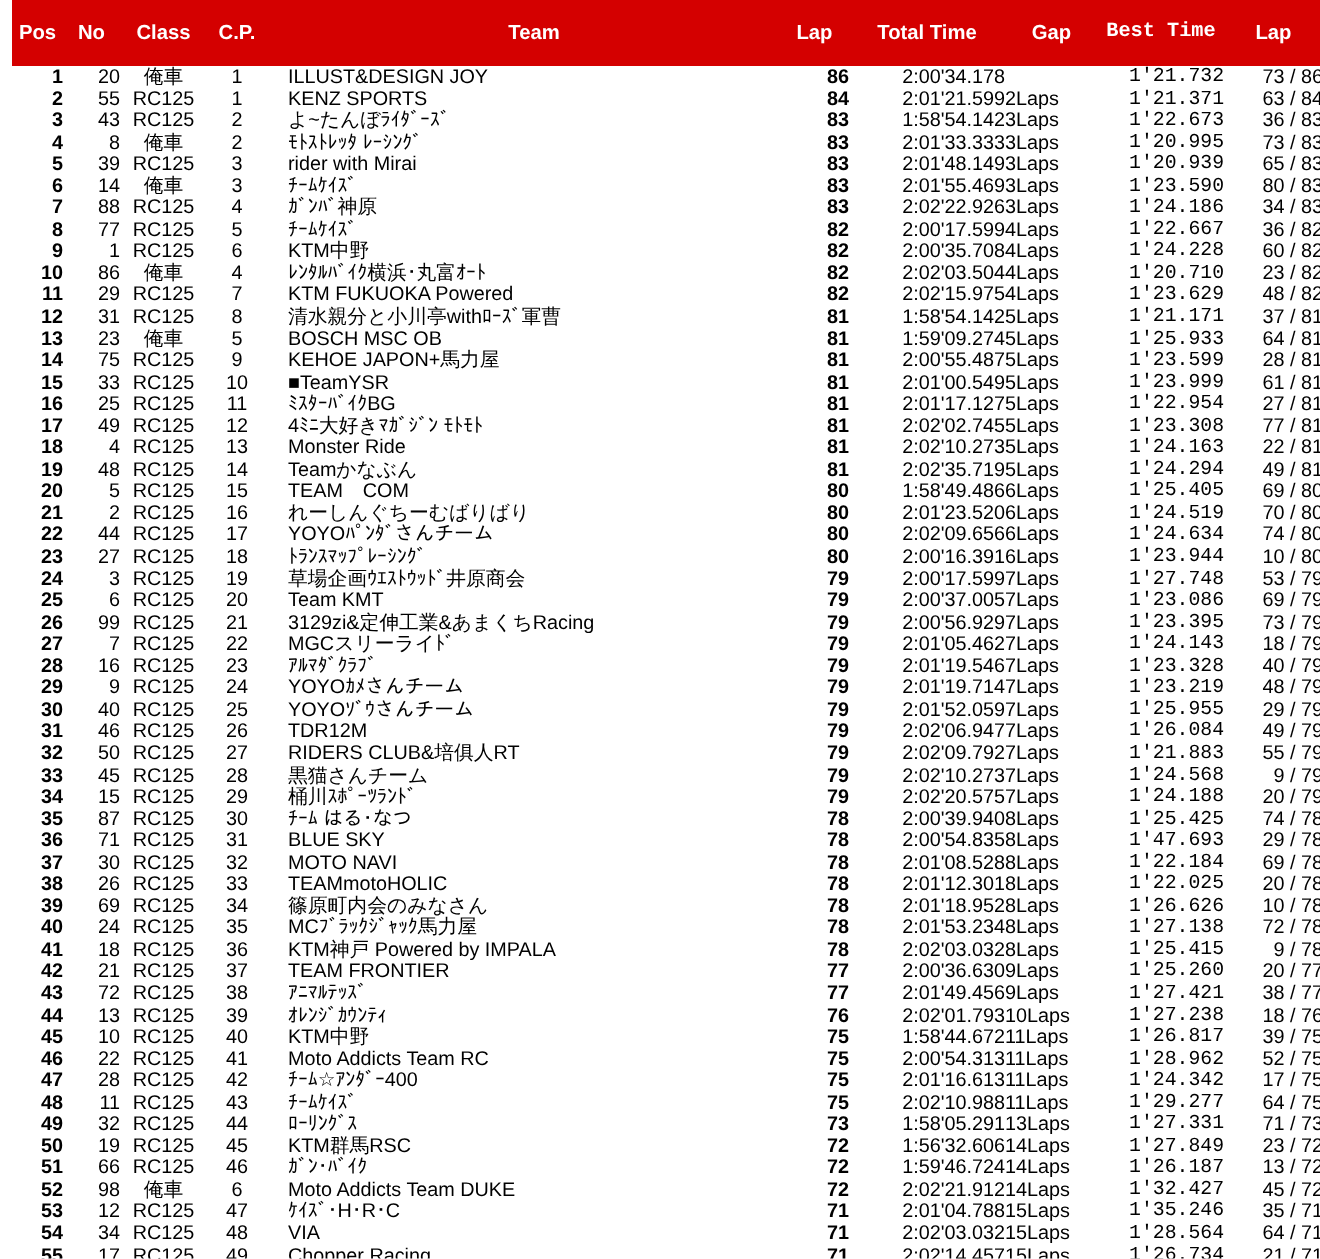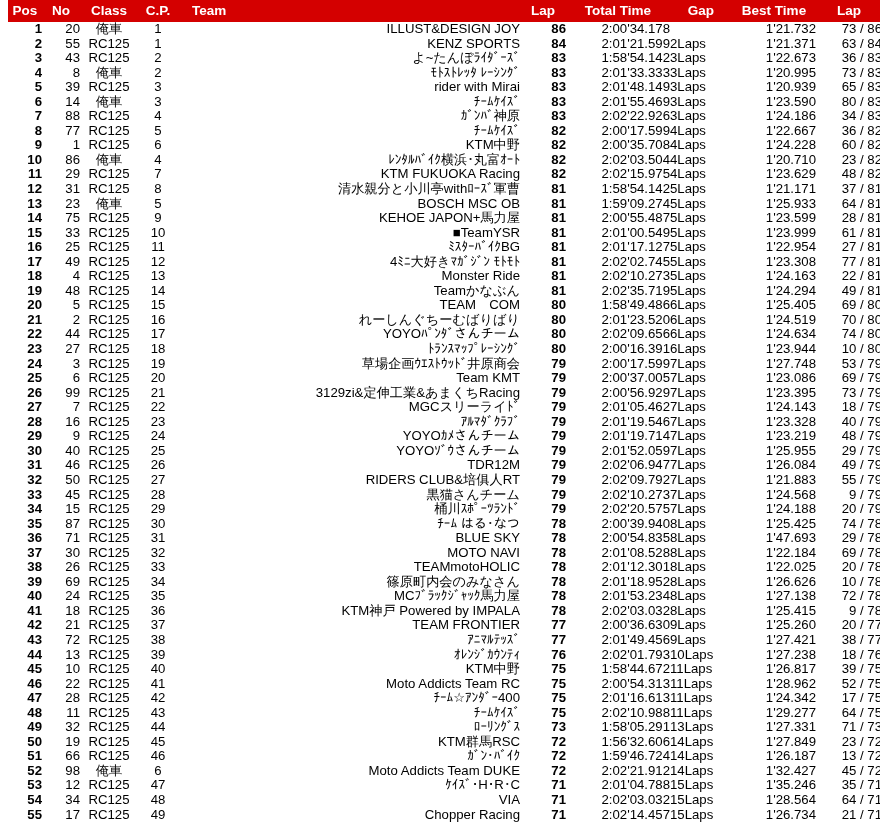--- a/index.html
+++ b/index.html
@@ -20,21 +20,21 @@
     table-layout: fixed;
   }
   #results-table thead tr {
     background: #d40000;
   }
   #results-table thead th {
     color: #ffffff;
     font-size: 13.5px;
     font-weight: bold;
     padding: 0;
-    height: 22px;
+    height: 44px;
     vertical-align: middle;
     line-height: 1.05;
   }
   
   th.gutter, td.gutter { width: 8px; background: #ffffff; padding: 0; }
   #results-table thead tr th.gutter { background: #ffffff; }
 
   #results-table tbody td {
     font-size: 13.2px;
     padding: 0;
@@ -42,29 +42,29 @@
     line-height: 14.55px;
     white-space: nowrap;
     overflow: visible;
   }
 
   
   .c-pos   { width: 34px;  text-align: right; font-weight: bold; }
   .c-no    { width: 38px;  text-align: right; }
   .c-class { width: 58px;  text-align: center; }
   .c-cp    { width: 40px;  text-align: center; }
-  .c-team  { width: 328px; text-align: right; padding-left: 14px !important; }
+  .c-team  { width: 328px; text-align: left; padding-left: 14px !important; }
   .c-lap   { width: 46px;  text-align: right; font-weight: bold; }
   .c-total { width: 104px; text-align: right; }
   .c-gap   { width: 62px;  }
-  .c-best  { width: 84px;  text-align: right; }
+  .c-best  { width: 84px;  text-align: right; font-family: Liberation Mono, monospace; }
   .c-bestlap { width: 66px; text-align: right; }
 
   thead .c-pos, thead .c-no, thead .c-class, thead .c-cp { text-align: center; }
-  thead .c-team { text-align: left; }
+  thead .c-team { text-align: center; }
   thead .c-lap, thead .c-total, thead .c-gap, thead .c-best,
   thead .c-bestlap { text-align: center; }
 
   td.c-team { font-size: 13.2px; }
 </style>
 </head>
 <body>
 
 <table id="results-table">
   <thead>
@@ -213,21 +213,21 @@
         <td class="c-gap">4Laps</td>
         <td class="c-best">1'20.710</td>
         <td class="c-bestlap">23 / 82</td>
       </tr>
       <tr>
         <td class="gutter"></td>
         <td class="c-pos">11</td>
         <td class="c-no">29</td>
         <td class="c-class">RC125</td>
         <td class="c-cp">7</td>
-        <td class="c-team">KTM FUKUOKA Racing</td>
+        <td class="c-team">KTM FUKUOKA Powered</td>
         <td class="c-lap">82</td>
         <td class="c-total">2:02'15.975</td>
         <td class="c-gap">4Laps</td>
         <td class="c-best">1'23.629</td>
         <td class="c-bestlap">48 / 82</td>
       </tr>
       <tr>
         <td class="gutter"></td>
         <td class="c-pos">12</td>
         <td class="c-no">31</td>

